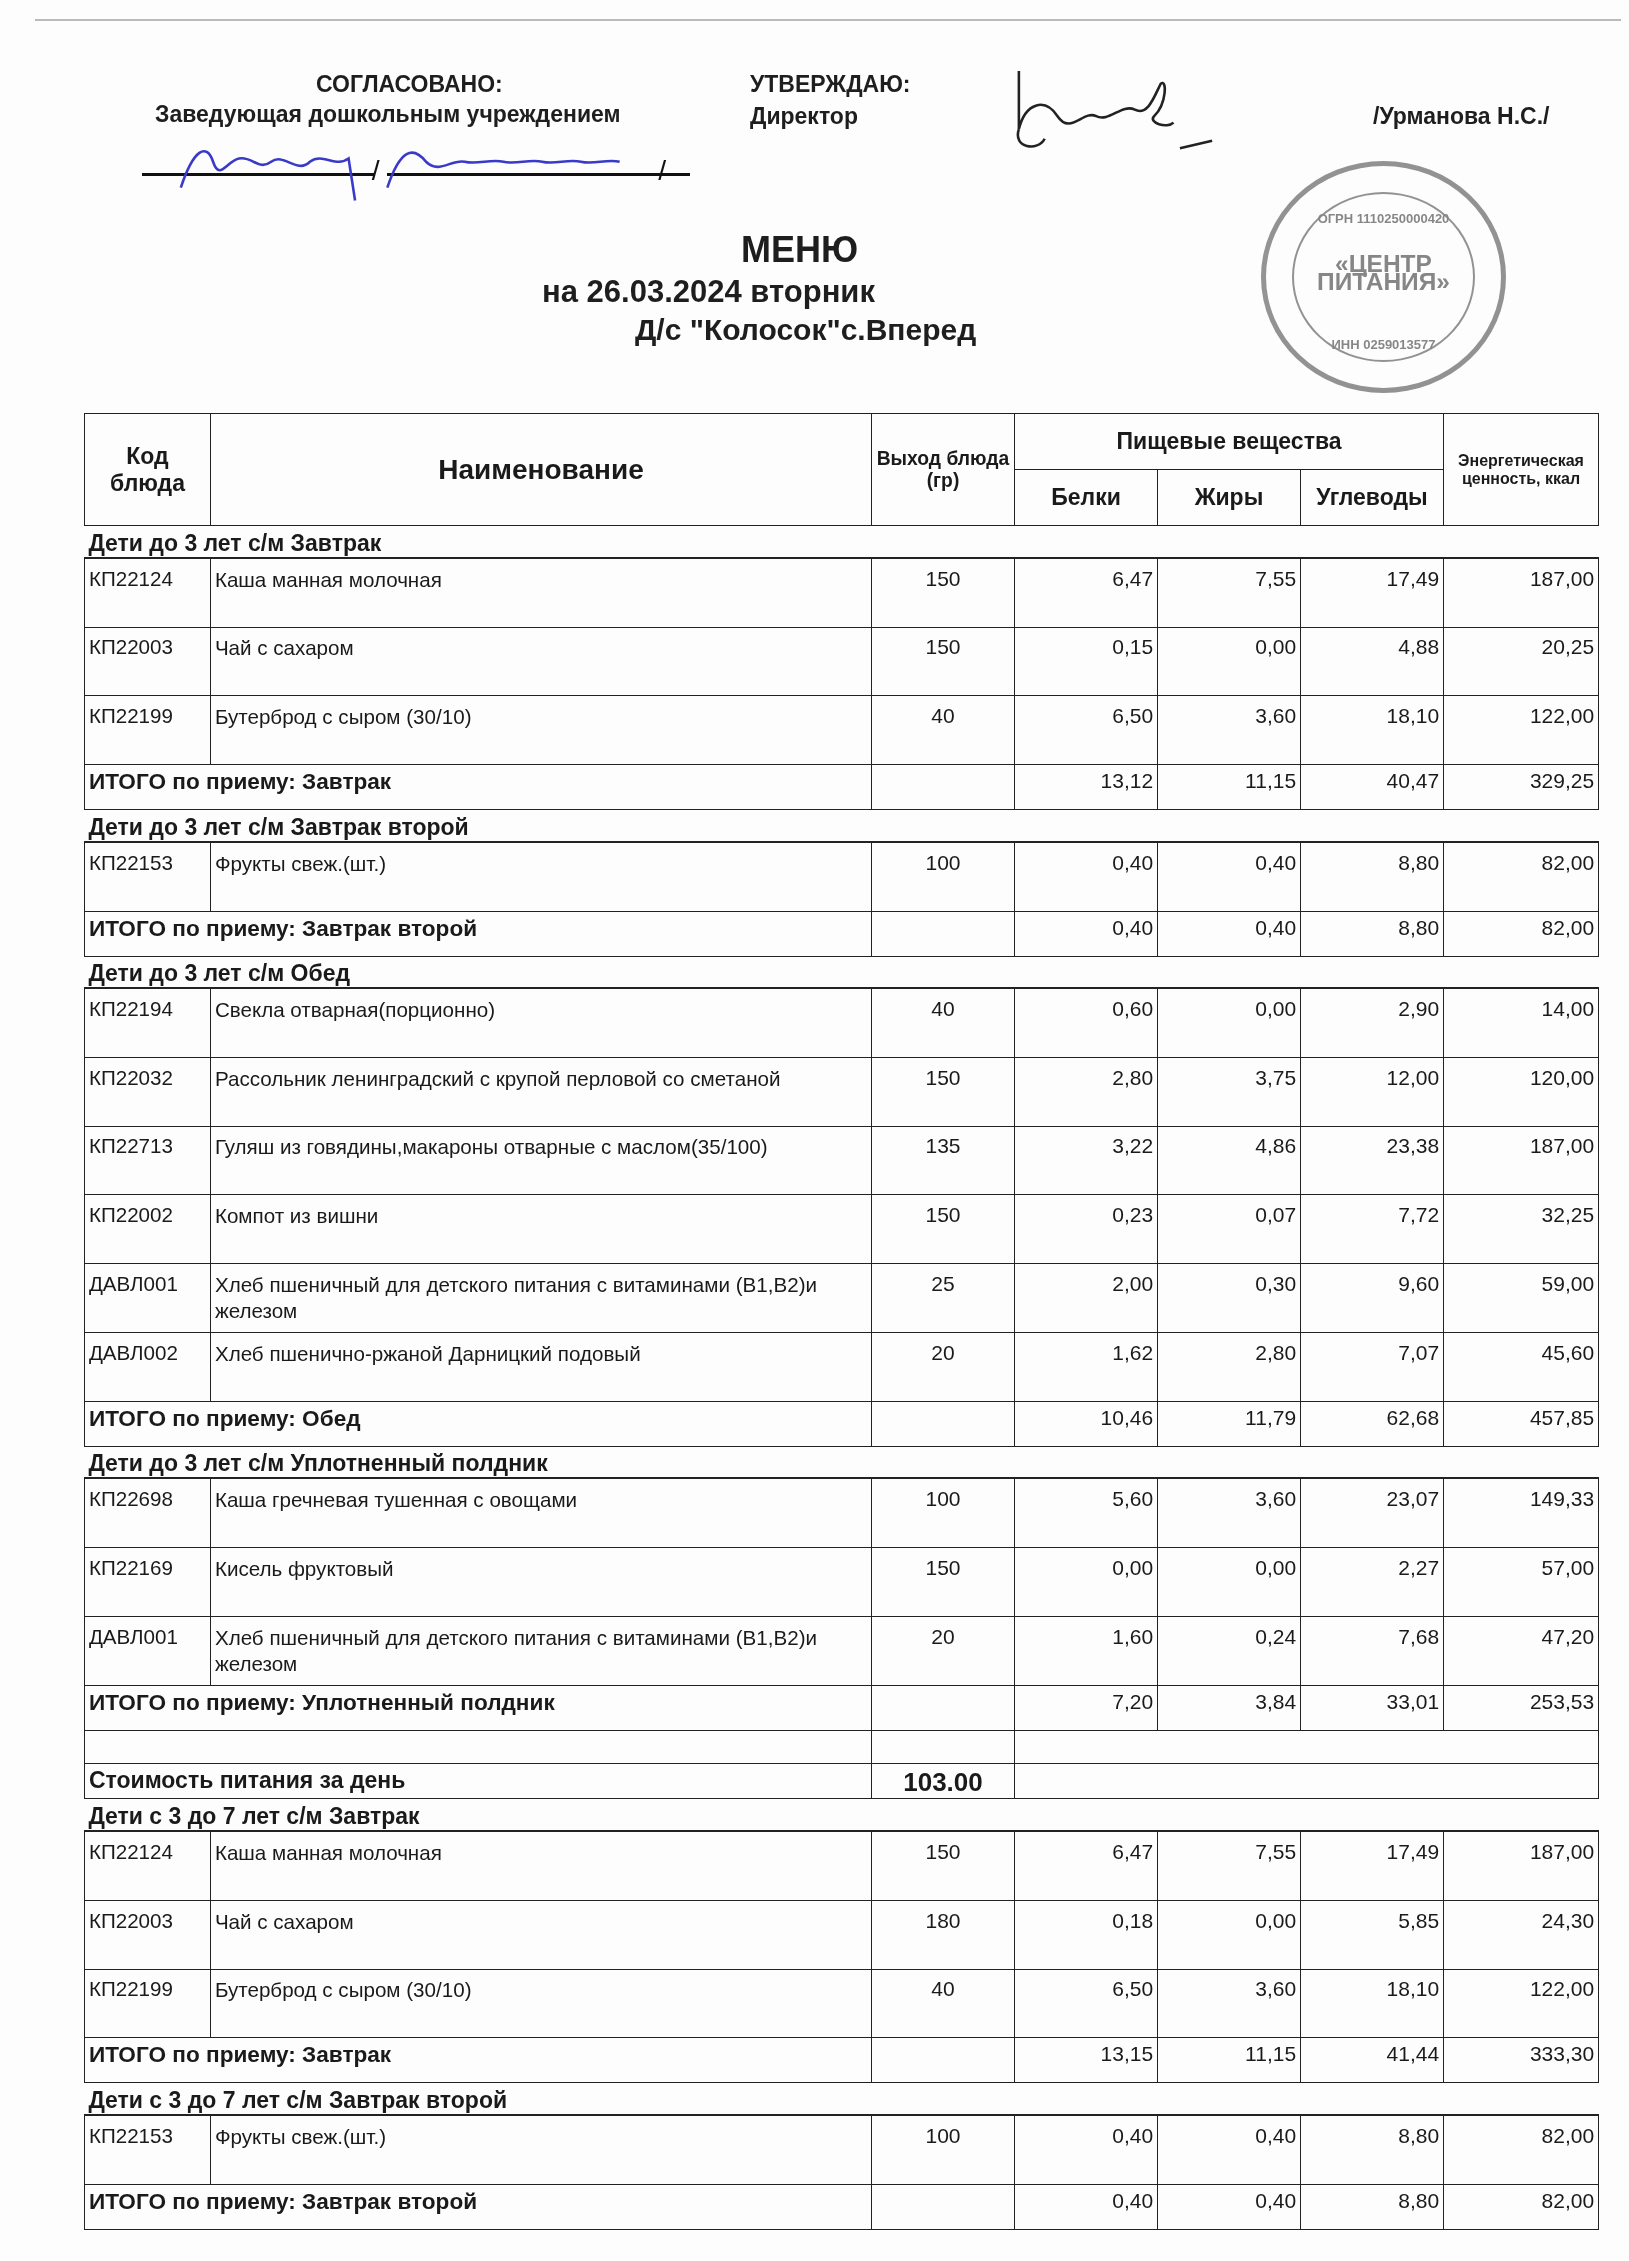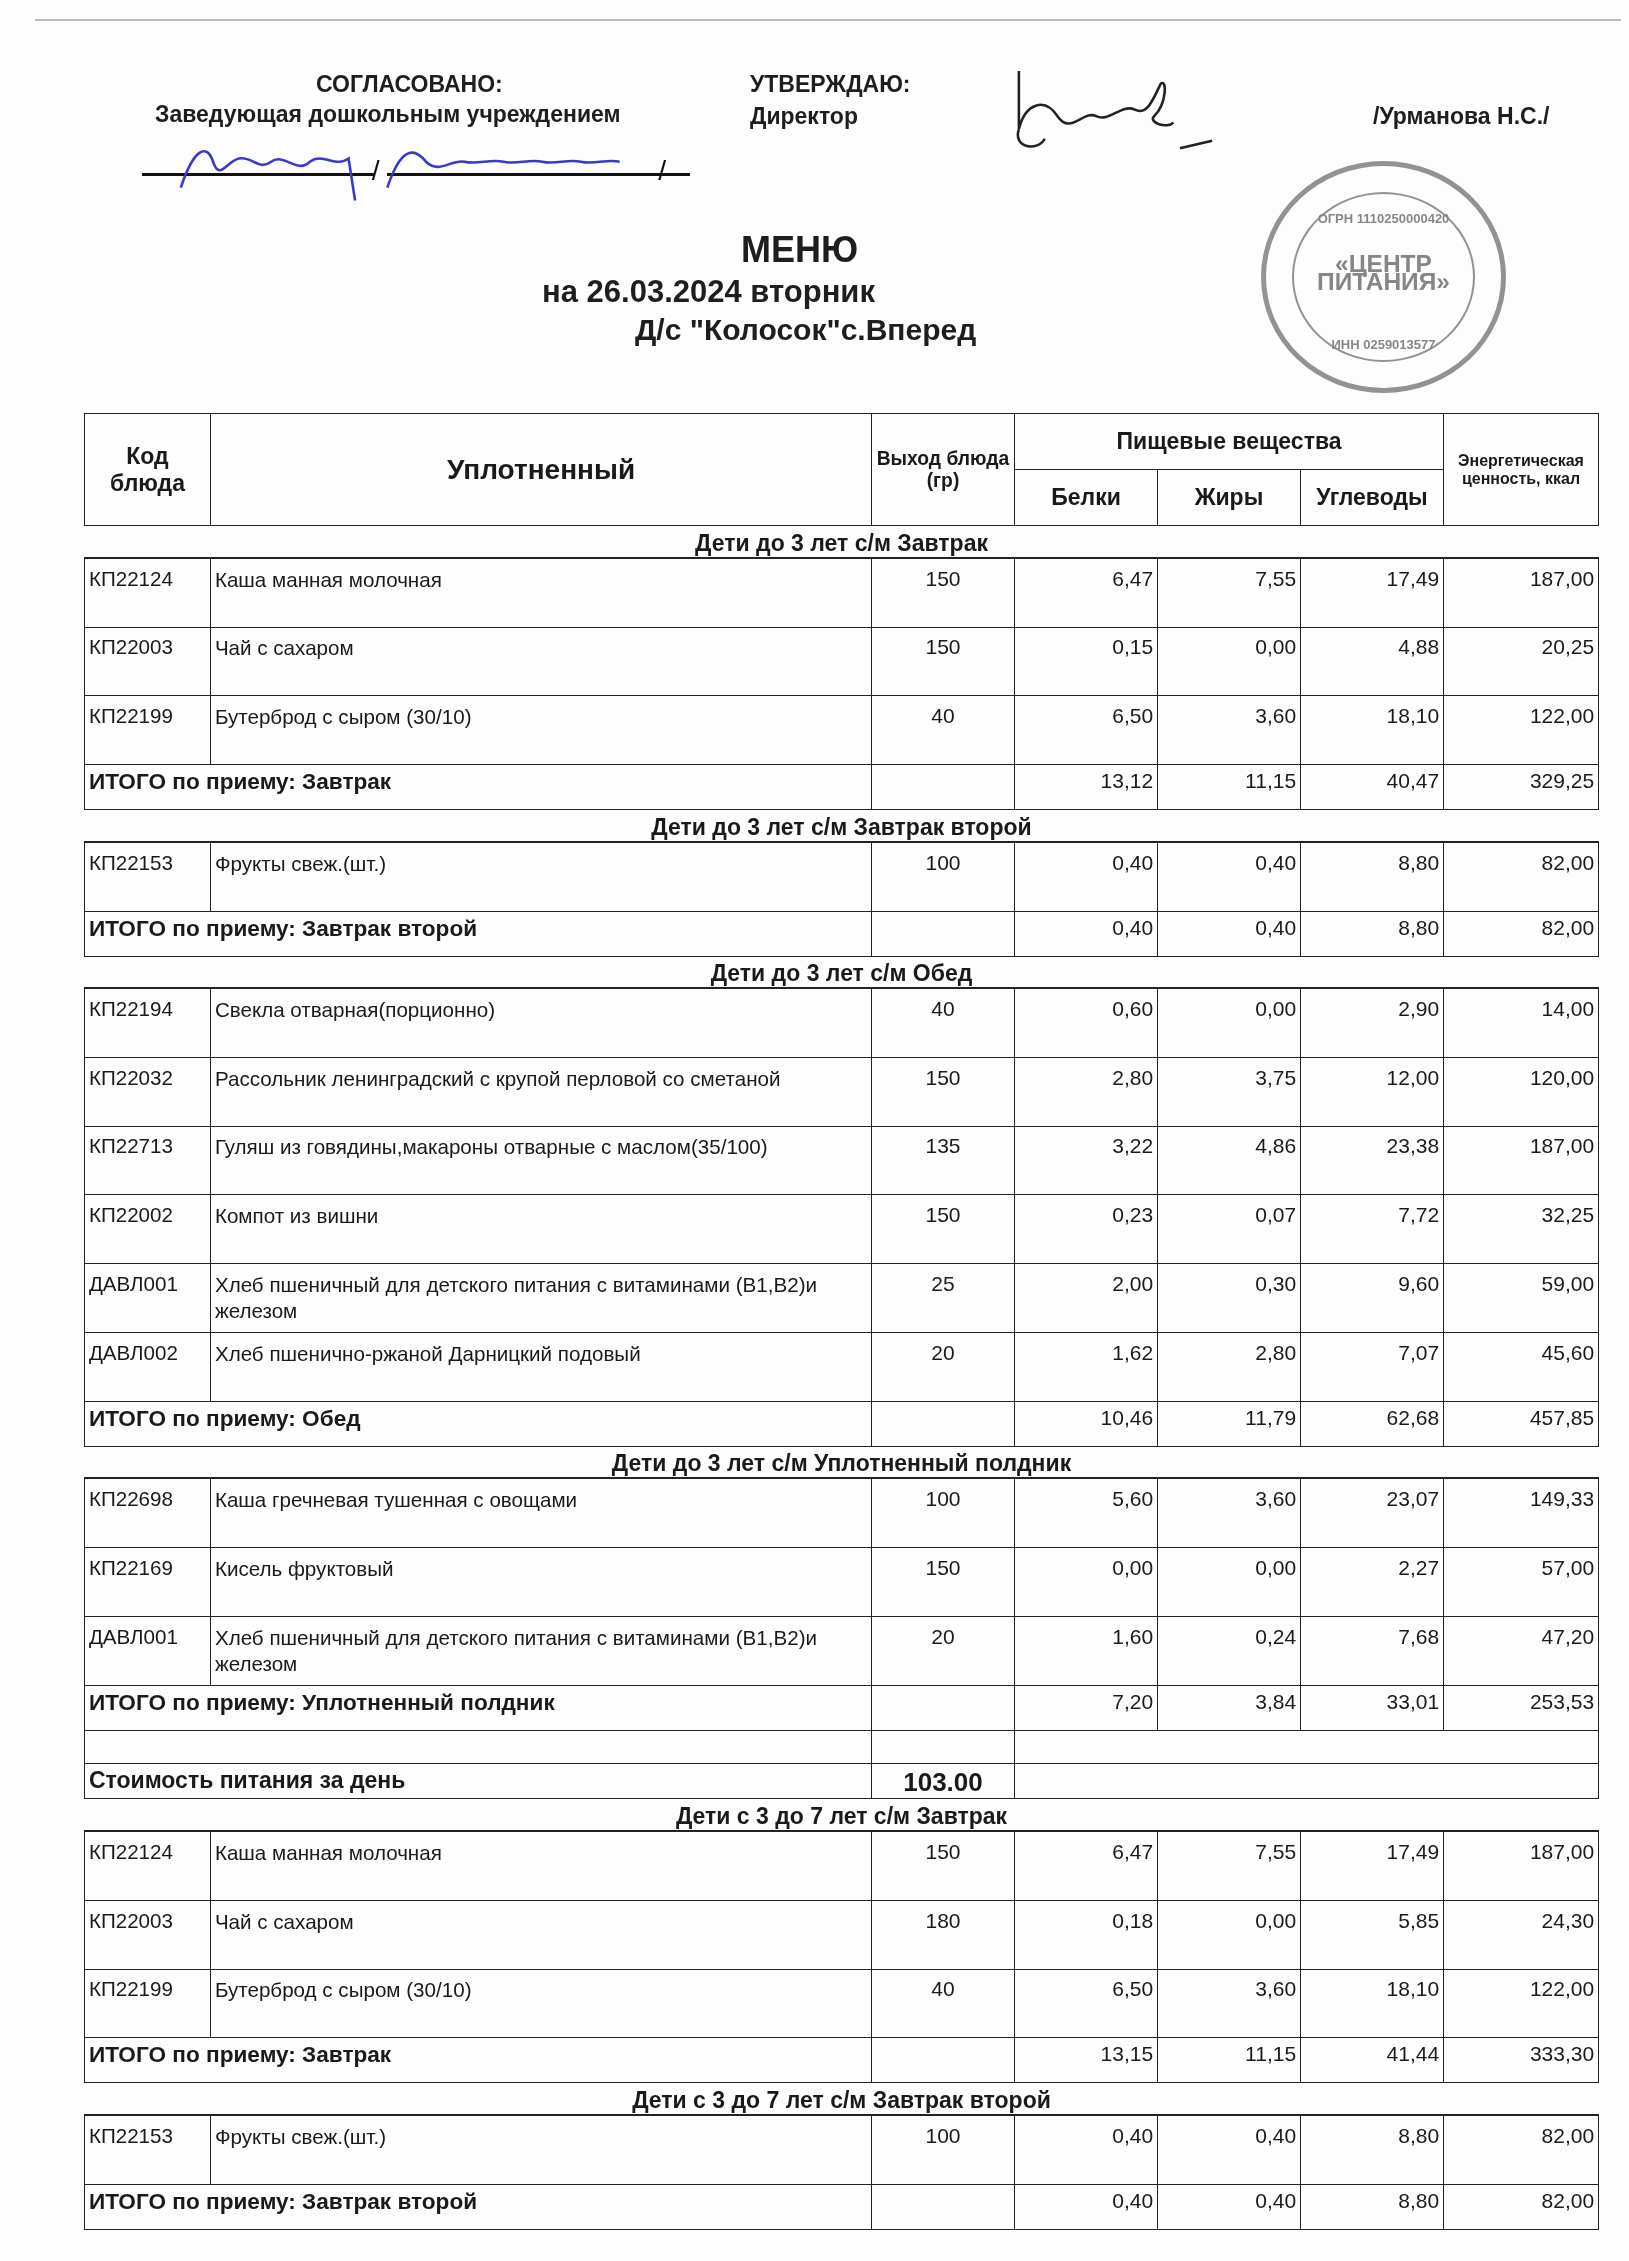--- a/index.html
+++ b/index.html
@@ -22,21 +22,21 @@
 
   .title { position: absolute; font-weight: bold; color: #1e1e1e; }
 
   table.menu { position: absolute; left: 84px; top: 413px; width: 1514px; border-collapse: collapse; table-layout: fixed; font-size: 21px; }
   table.menu td, table.menu th { border: 1.3px solid #222; padding: 0 3.9px; vertical-align: top; }
   table.menu th { font-weight: bold; text-align: center; vertical-align: middle; font-size: 23px; }
   table.menu th.small { font-size: 18px; }
   table.menu th.big { font-size: 28px; }
   table.menu tr.head-row1 th { height: 55px; }
   table.menu tr.head-row2 th { height: 55px; }
-  table.menu tr.section td { border-left: none; border-right: none; text-align: center; font-weight: bold; font-size: 23px; height: 26px; padding-top: 3.9px; border-top: 1.9px solid #222; border-bottom: 2.6px solid #222; }
+  table.menu tr.section td { border-left: none; border-right: none; font-weight: bold; font-size: 23px; height: 26px; padding-top: 3.9px; border-top: 1.9px solid #222; border-bottom: 2.6px solid #222; }
   table.menu tr.item td { height: 60px; padding-top: 7.7px; }
   table.menu tr.total td { height: 40px; padding-top: 4px; font-weight: normal; }
   table.menu tr.total td.lbl { font-weight: bold; font-size: 22.6px; }
   table.menu tr.blank td { height: 32px; }
   table.menu tr.cost td { height: 31px; font-weight: bold; font-size: 23px; padding-top: 3.9px; }
   table.menu tr.cost td.cval { text-align: center; font-size: 26px; }
   td.num { text-align: right; }
   td.yield { text-align: center; }
   td.code { font-size: 20.6px; }
   td.name { font-size: 20.6px; line-height: 26px; }
@@ -86,21 +86,21 @@
         <col style="width:661px">
         <col style="width:143px">
       <col style="width:143px">
         <col style="width:143px">
         <col style="width:143px">
         <col style="width:155px">
     </colgroup>
     <thead>
       <tr class="head-row1">
         <th rowspan="2">Код блюда</th>
-        <th rowspan="2" class="big">Уплотненный</th>
+        <th rowspan="2" class="big">Наименование</th>
         <th rowspan="2" class="small" style="font-size:19.3px">Выход блюда (гр)</th>
         <th colspan="3">Пищевые вещества</th>
         <th rowspan="2" class="small" style="font-size:16px">Энергетическая ценность, ккал</th>
       </tr>
       <tr class="head-row2">
         <th>Белки</th>
         <th>Жиры</th>
         <th>Углеводы</th>
       </tr>
     </thead>

